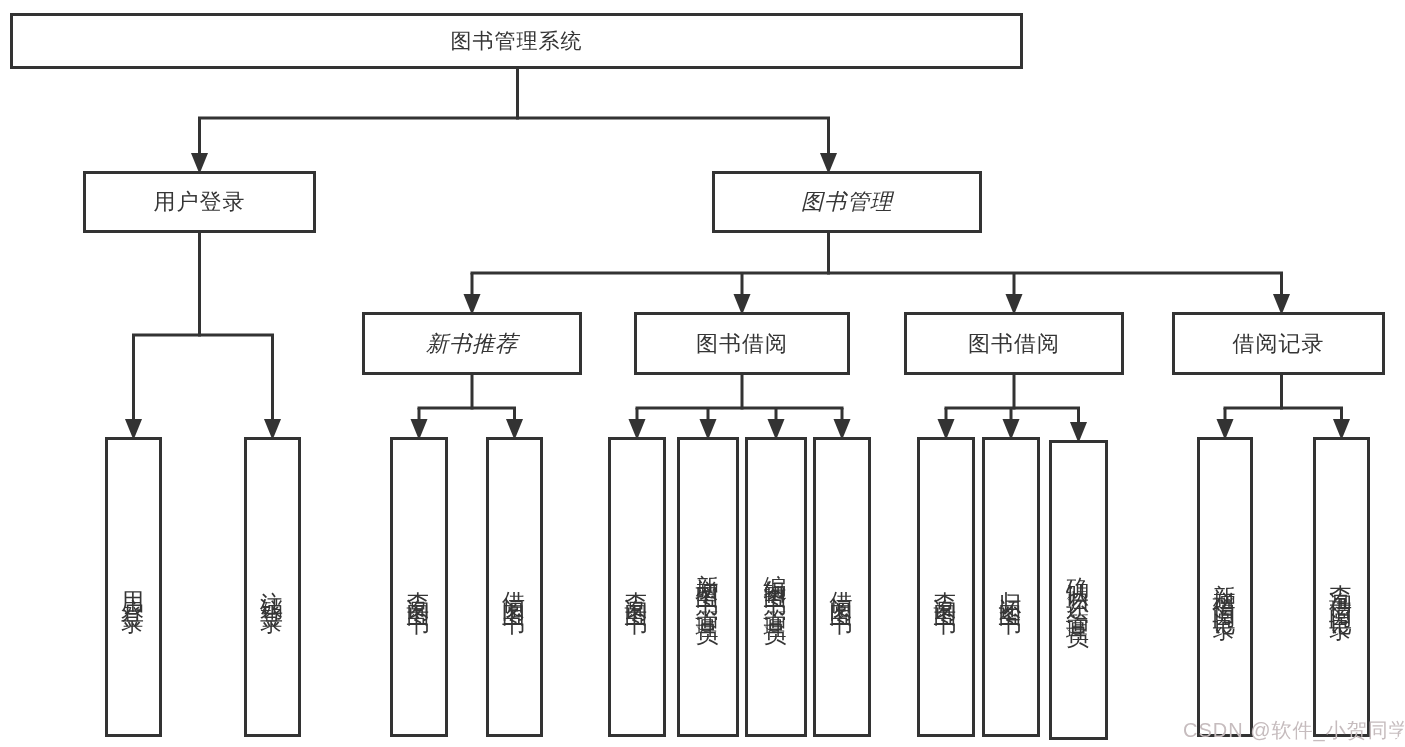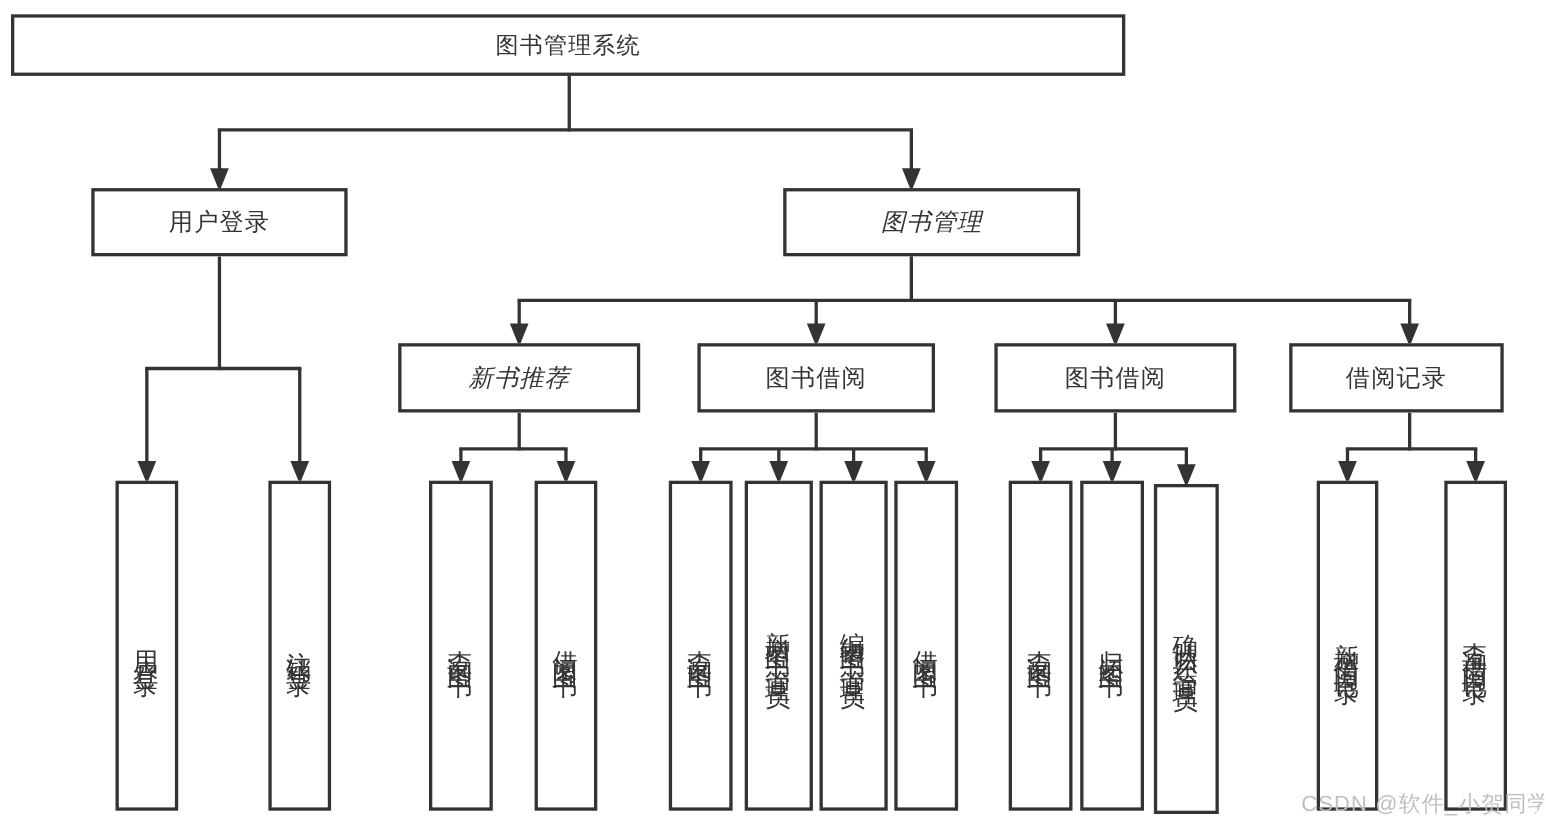--- a/index.html
+++ b/index.html
@@ -113,21 +113,21 @@
     </svg>
 
   <div class="hnode root" style="left:10px;top:13px;width:1013px;height:56px;">图书管理系统</div>
 
   <div class="hnode" style="left:83px;top:171px;width:233px;height:62px;">用户登录</div>
   <div class="hnode" style="left:712px;top:171px;width:270px;height:62px;font-style:italic;">图书管理</div>
 
   <div class="hnode" style="left:362px;top:312px;width:220px;height:63px;font-style:italic;">新书推荐</div>
   <div class="hnode" style="left:634px;top:312px;width:216px;height:63px;text-align:right;">图书借阅</div>
   <div class="hnode" style="left:904px;top:312px;width:220px;height:63px;">图书借阅</div>
-  <div class="hnode" style="left:1172px;top:312px;width:195px;height:63px;">借阅记录</div>
+  <div class="hnode" style="left:1172px;top:312px;width:213px;height:63px;">借阅记录</div>
 
   <div class="vnode" style="left:105px;top:437px;width:57px;height:300px;">
     <span>用户登录</span>
   </div>
   <div class="vnode" style="left:244px;top:437px;width:57px;height:300px;">
     <span>注销登录</span>
   </div>
 
   <div class="vnode" style="left:390px;top:437px;width:58px;height:300px;">
     <span>查询图书</span>

